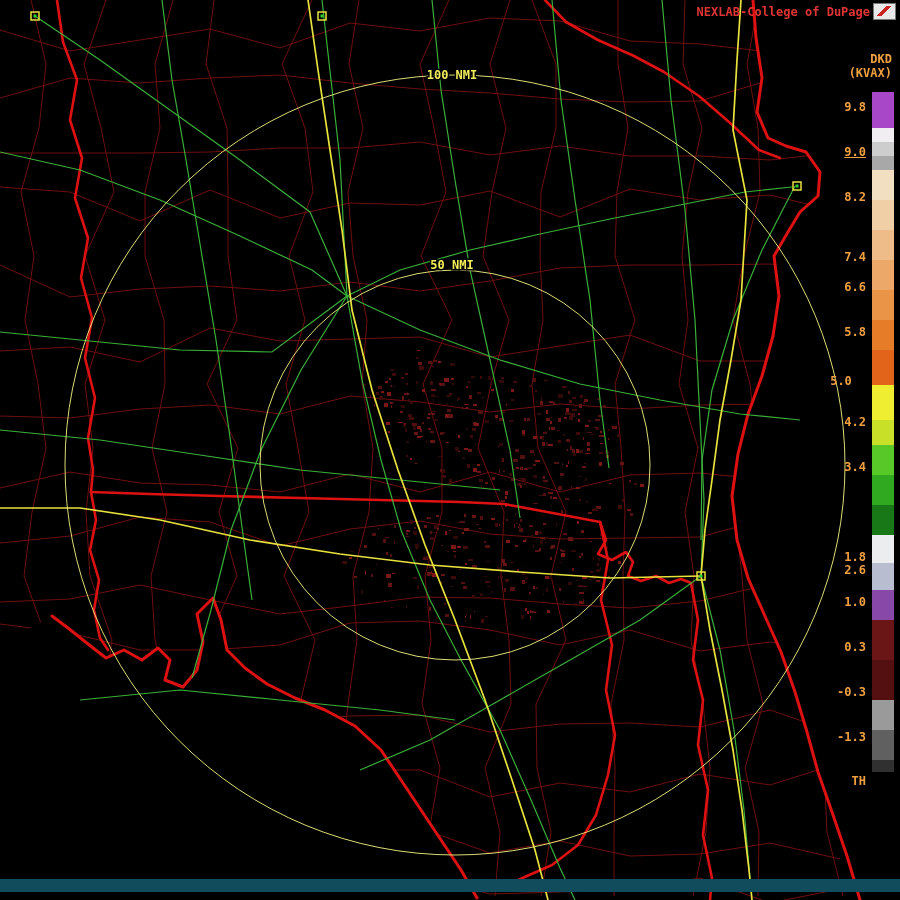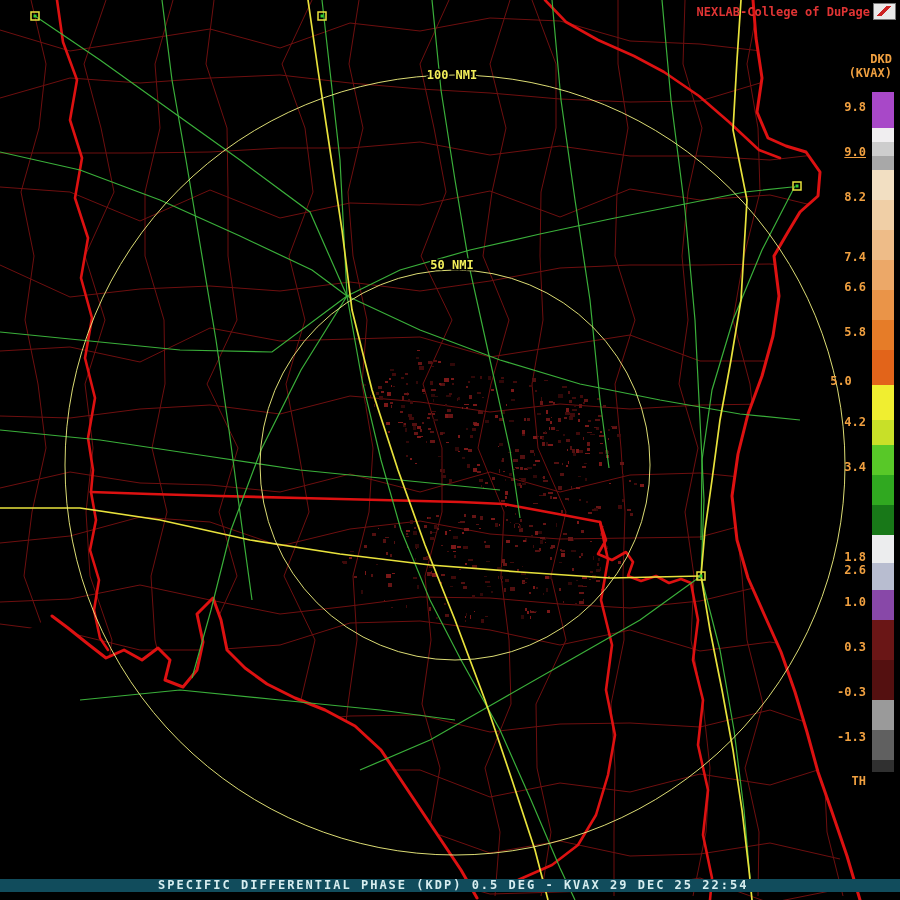--- a/index.html
+++ b/index.html
@@ -691,21 +691,20 @@
       <div class="seg" style="height: 30px; background: rgb(136, 72, 168);"></div>
       <div class="seg" style="height: 40px; background: rgb(106, 22, 22);"></div>
       <div class="seg" style="height: 40px; background: rgb(84, 16, 16);"></div>
       <div class="seg" style="height: 30px; background: rgb(154, 154, 154);"></div>
       <div class="seg" style="height: 30px; background: rgb(96, 96, 96);"></div>
       <div class="seg" style="height: 12px; background: rgb(48, 48, 48);"></div>
     </div>
   <div class="tick" id="thlabel" style="top:774px">TH</div>
 
   <div id="statusbar"></div>
-  <div id="statustext">SPECIFIC DIFFERENTIAL PHASE (KDP) 0.5 DEG - KVAX 29 DEC 25 22:54</div>
 <div class="tick" style="top: 100px;">9.8</div>
     <div class="tick" style="top: 145px; text-decoration: underline;">9.0</div>
     <div class="tick" style="top: 190px;">8.2</div>
     <div class="tick" style="top: 250px;">7.4</div>
     <div class="tick" style="top: 280px;">6.6</div>
     <div class="tick" style="top: 325px;">5.8</div>
     <div class="tick" style="top: 374px; text-align: center;">5.0</div>
     <div class="tick" style="top: 415px;">4.2</div>
     <div class="tick" style="top: 460px;">3.4</div>
     <div class="tick" style="top: 527px; margin-top: 36px;">2.6</div>

